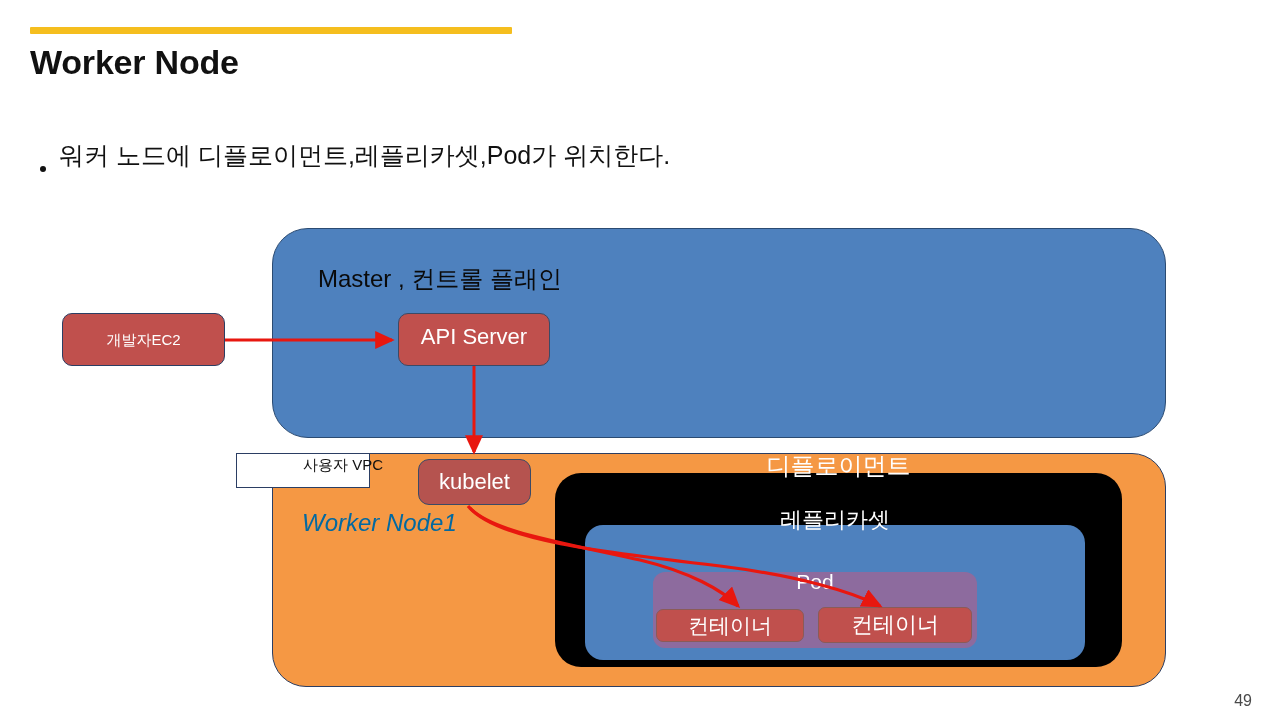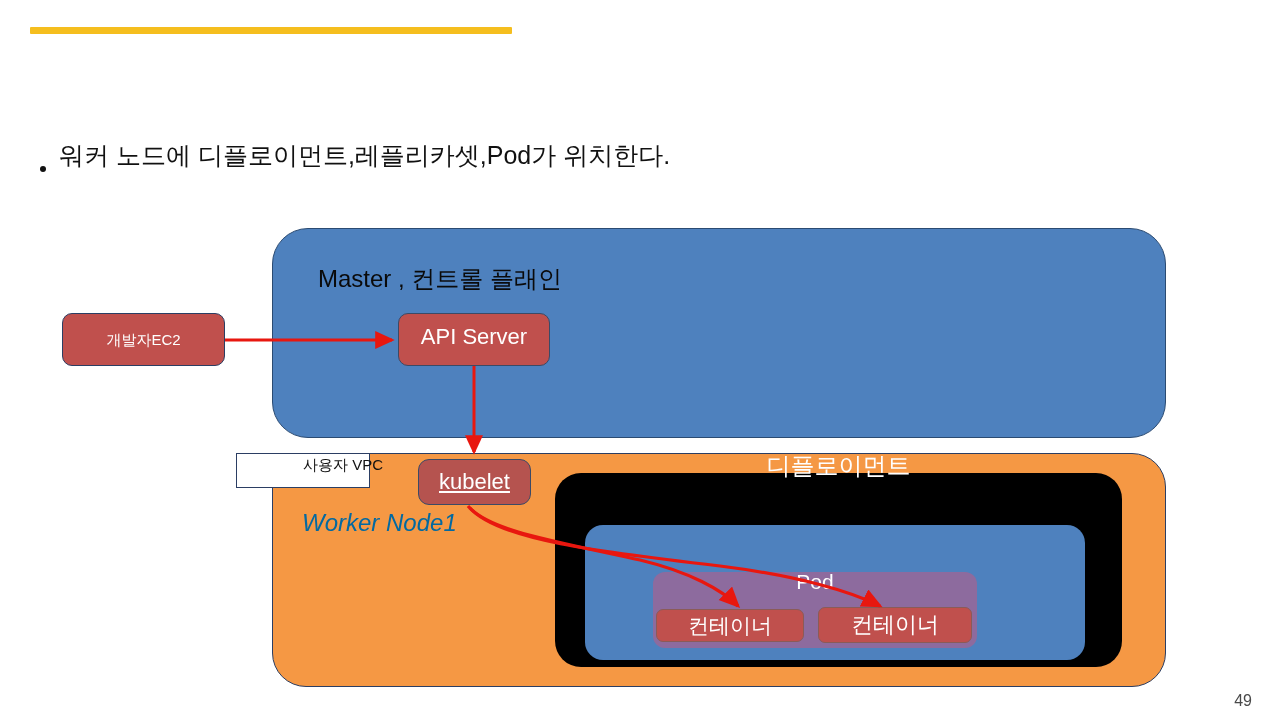--- a/index.html
+++ b/index.html
@@ -181,21 +181,20 @@
   #kubelet-label {
     left: 418px;
     top: 459px;
     width: 113px;
     height: 46px;
     display: flex;
     align-items: center;
     justify-content: center;
     font-size: 22px;
     color: #ffffff;
-    text-decoration: underline;
   }
 
   #deployment-box {
     left: 555px;
     top: 473px;
     width: 567px;
     height: 194px;
     background: #000000;
     border-radius: 26px;
   }
@@ -274,20 +273,21 @@
     font-size: 16px;
     color: #4a4a4a;
   }
 </style>
 </head>
 <body>
 
 <div id="slide">
 
   <div id="title-rule"></div>
+  <div id="page-title">Worker Node</div>
 
   <div id="bullet-row">
     <div id="bullet-dot"></div>
     <div id="bullet-text">워커 노드에 디플로이먼트,레플리카셋,Pod가 위치한다.</div>
   </div>
 
   <div class="shape" id="master-box"></div>
   <div class="lbl" id="master-label">Master , 컨트롤 플래인</div>
 
   <div class="shape" id="api-server-box"></div>
@@ -311,20 +311,21 @@
 
   <div class="shape" id="pod-box"></div>
 
   <div class="shape container-box" id="container1-box"></div>
   <div class="shape container-box" id="container2-box"></div>
 
   <div class="shape" id="kubelet-box"></div>
   <div class="lbl" id="kubelet-label">kubelet</div>
 
   <div class="lbl" id="deployment-label">디플로이먼트</div>
+  <div class="lbl" id="replicaset-label">레플리카셋</div>
   <div class="lbl" id="pod-label">Pod</div>
   <div class="lbl container-label" id="container1-label">컨테이너</div>
   <div class="lbl container-label" id="container2-label">컨테이너</div>
 
   <svg id="arrow-layer" viewBox="0 0 1280 720">
     <defs>
       <marker id="ah" markerWidth="7" markerHeight="7" refX="5.6" refY="3" orient="auto">
         <path d="M0,0 L6.5,3 L0,6 z" fill="#E8170F"></path>
       </marker>
     </defs>

